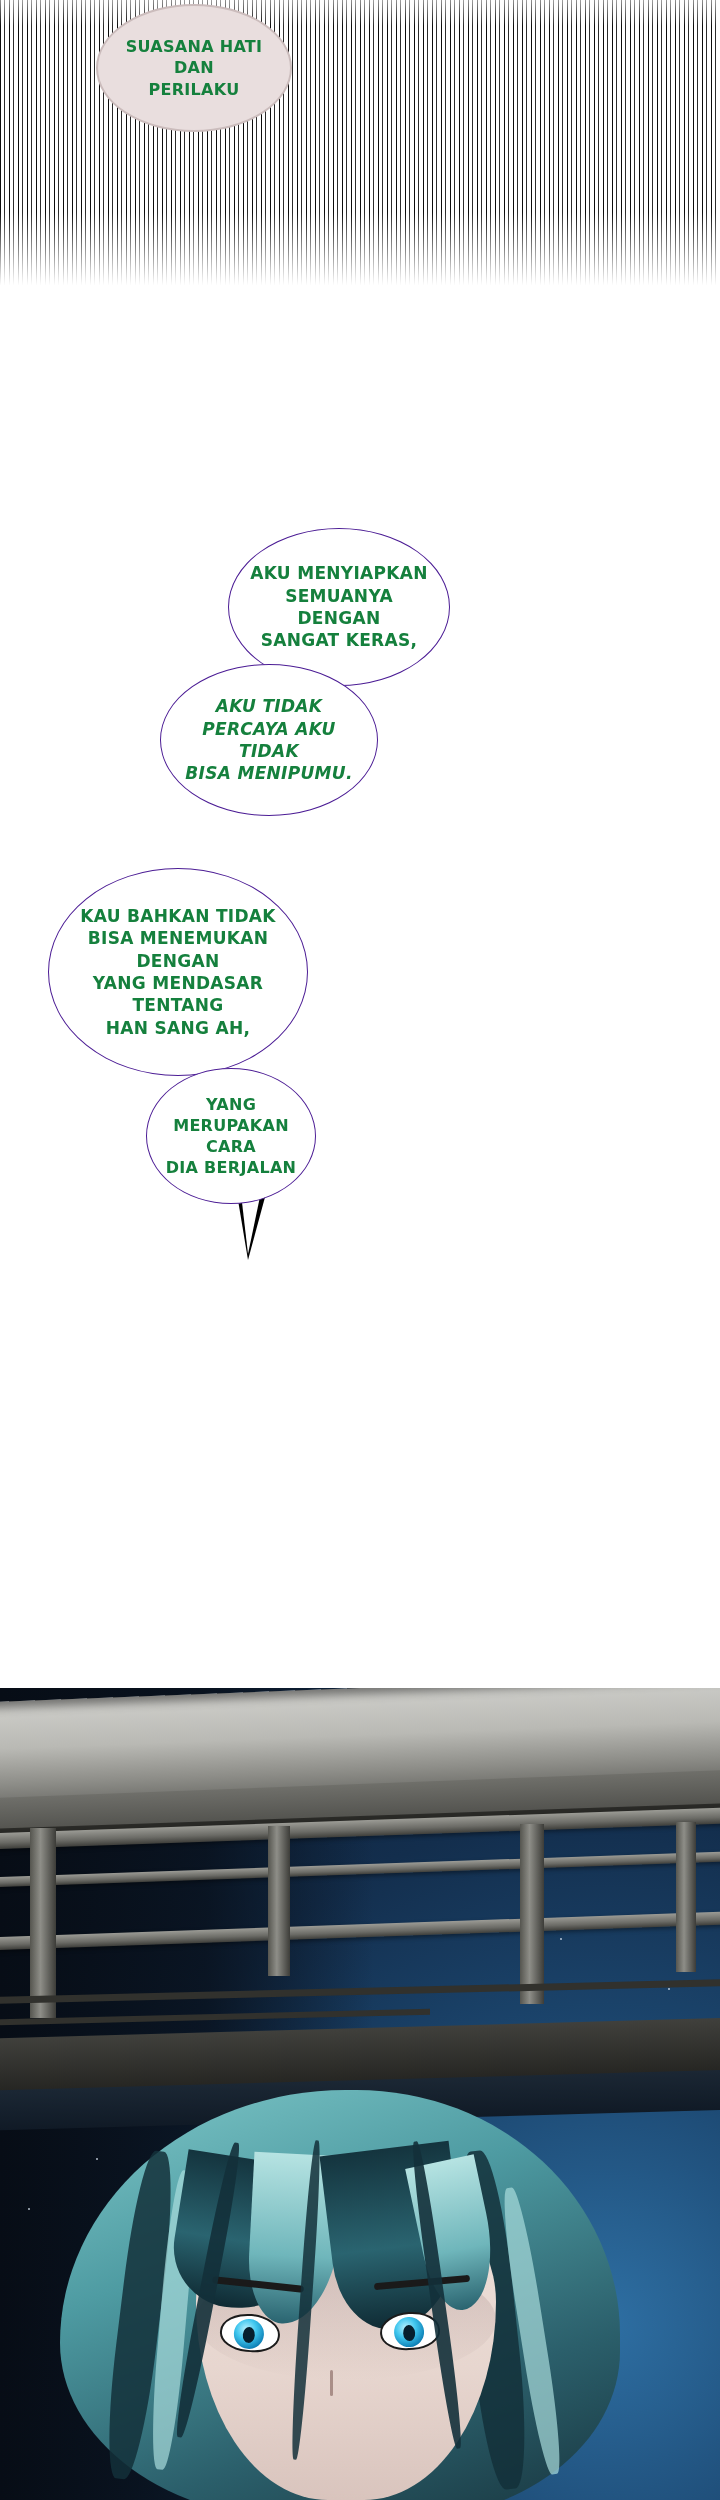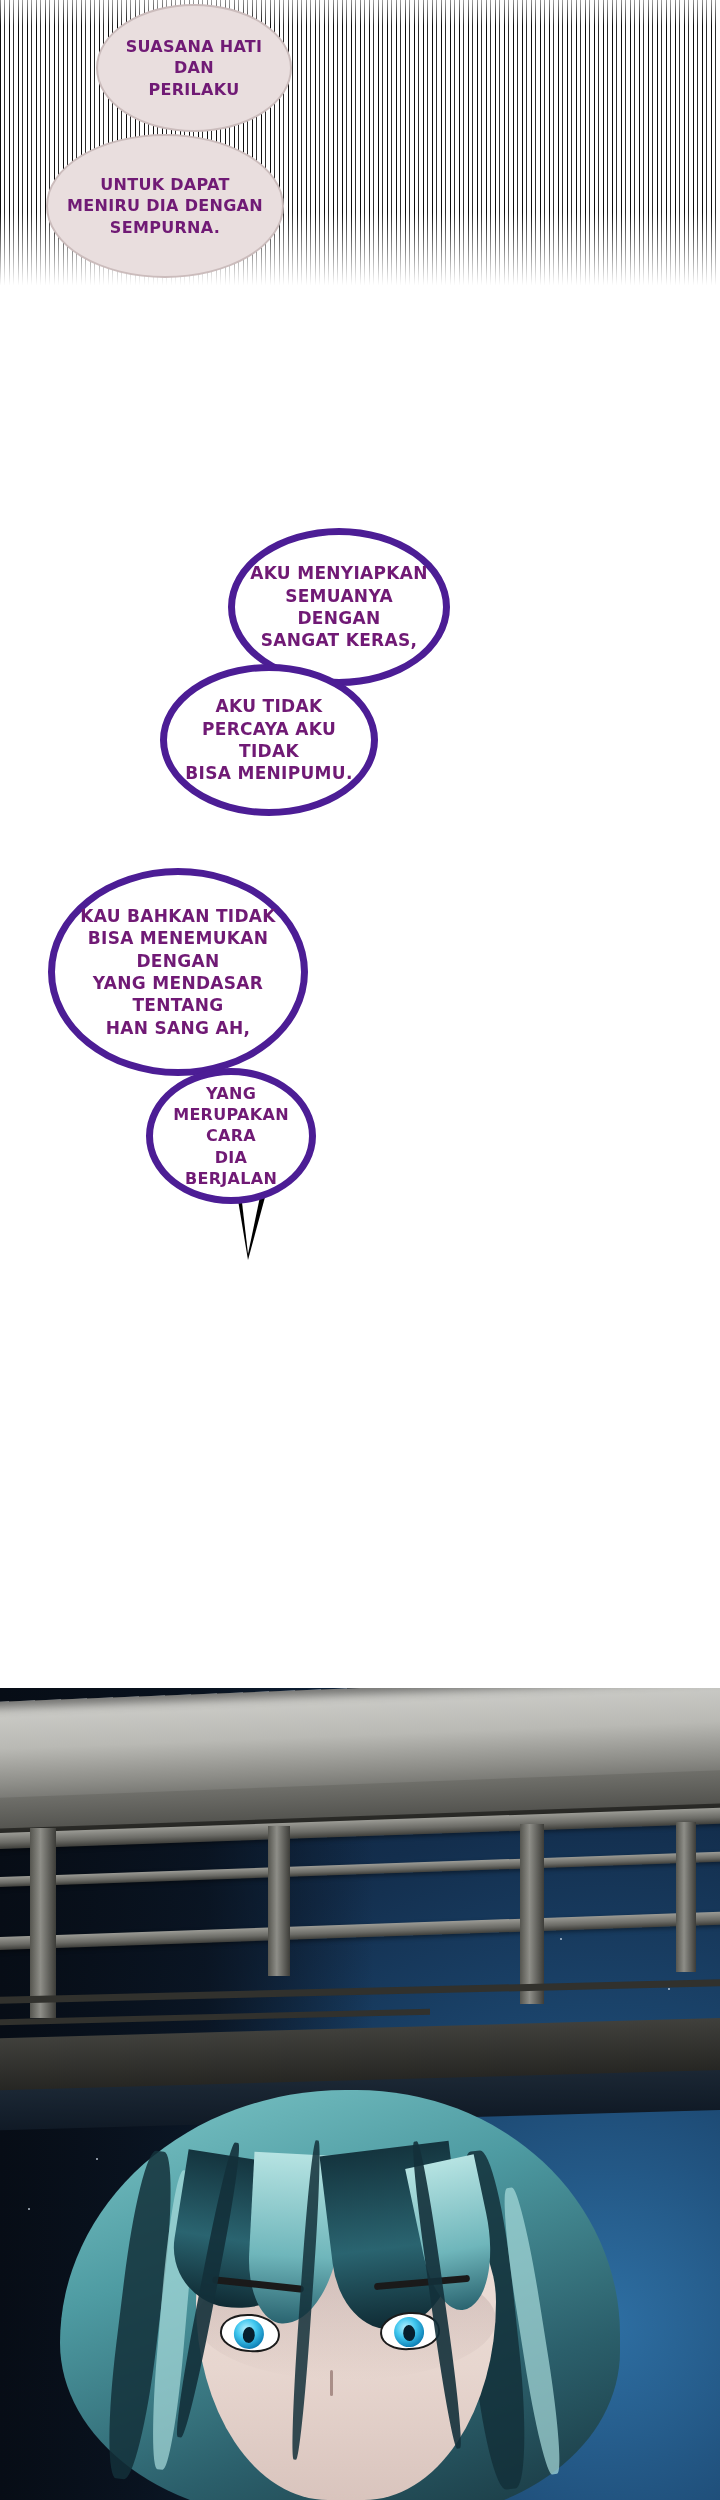--- a/index.html
+++ b/index.html
@@ -215,30 +215,30 @@
   .bubble {
     position: absolute;
     display: flex;
     align-items: center;
     justify-content: center;
     text-align: center;
     box-sizing: border-box;
     border-radius: 50%;
     line-height: 1.32;
     letter-spacing: .3px;
-    color: #701a75;
+    color: #15803d;
     font-weight: 700;
   }
   .bubble.thought {
     background: #e9dede;
     border: 2px solid #cbbcbc;
   }
   .bubble.speech {
     background: #ffffff;
-    border: 7px solid #4c1d95;
+    border: 1px solid #4c1d95;
     align-items: center;
   }
   .bubble span {
     display: block;
     padding: 0 14px;
     white-space: pre-line;
   }
   .tail {
     position: absolute;
     width: 0; height: 0;
@@ -335,33 +335,28 @@
       <div class="hair-strand" style="left:300px; bottom:40px; width:12px; height:320px; transform:rotate(4deg); opacity:.85;"></div>
       <div class="hair-strand" style="left:430px; bottom:50px; width:14px; height:310px; transform:rotate(-8deg); opacity:.9;"></div>
     </div>
   </div>
 
   <div class="bubble thought" style="left:96px; top:4px; width:196px; height:128px; font-size:16px;">
     <span>SUASANA HATI DAN
 PERILAKU</span>
   </div>
 
-  <div class="bubble thought" style="left:46px; top:134px; width:238px; height:144px; font-size:16px;">
-    <span>UNTUK DAPAT
-MENIRU DIA DENGAN
-SEMPURNA.</span>
-  </div>
 
   <div class="bubble speech" style="left:228px; top:528px; width:222px; height:158px; font-size:17px;">
     <span>AKU MENYIAPKAN
 SEMUANYA DENGAN
 SANGAT KERAS,</span>
   </div>
 
-  <div class="bubble speech" style="left:160px; top:664px; width:218px; height:152px; font-size:17px;">
+  <div class="bubble speech" style="left:160px; top:664px; width:218px; height:152px; font-size:17px;font-style:italic;">
     <span>AKU TIDAK
 PERCAYA AKU TIDAK
 BISA MENIPUMU.</span>
   </div>
 
   <div class="bubble speech" style="left:48px; top:868px; width:260px; height:208px; font-size:17px;">
     <span>KAU BAHKAN TIDAK
 BISA MENEMUKAN DENGAN
 YANG MENDASAR TENTANG
 HAN SANG AH,</span>

